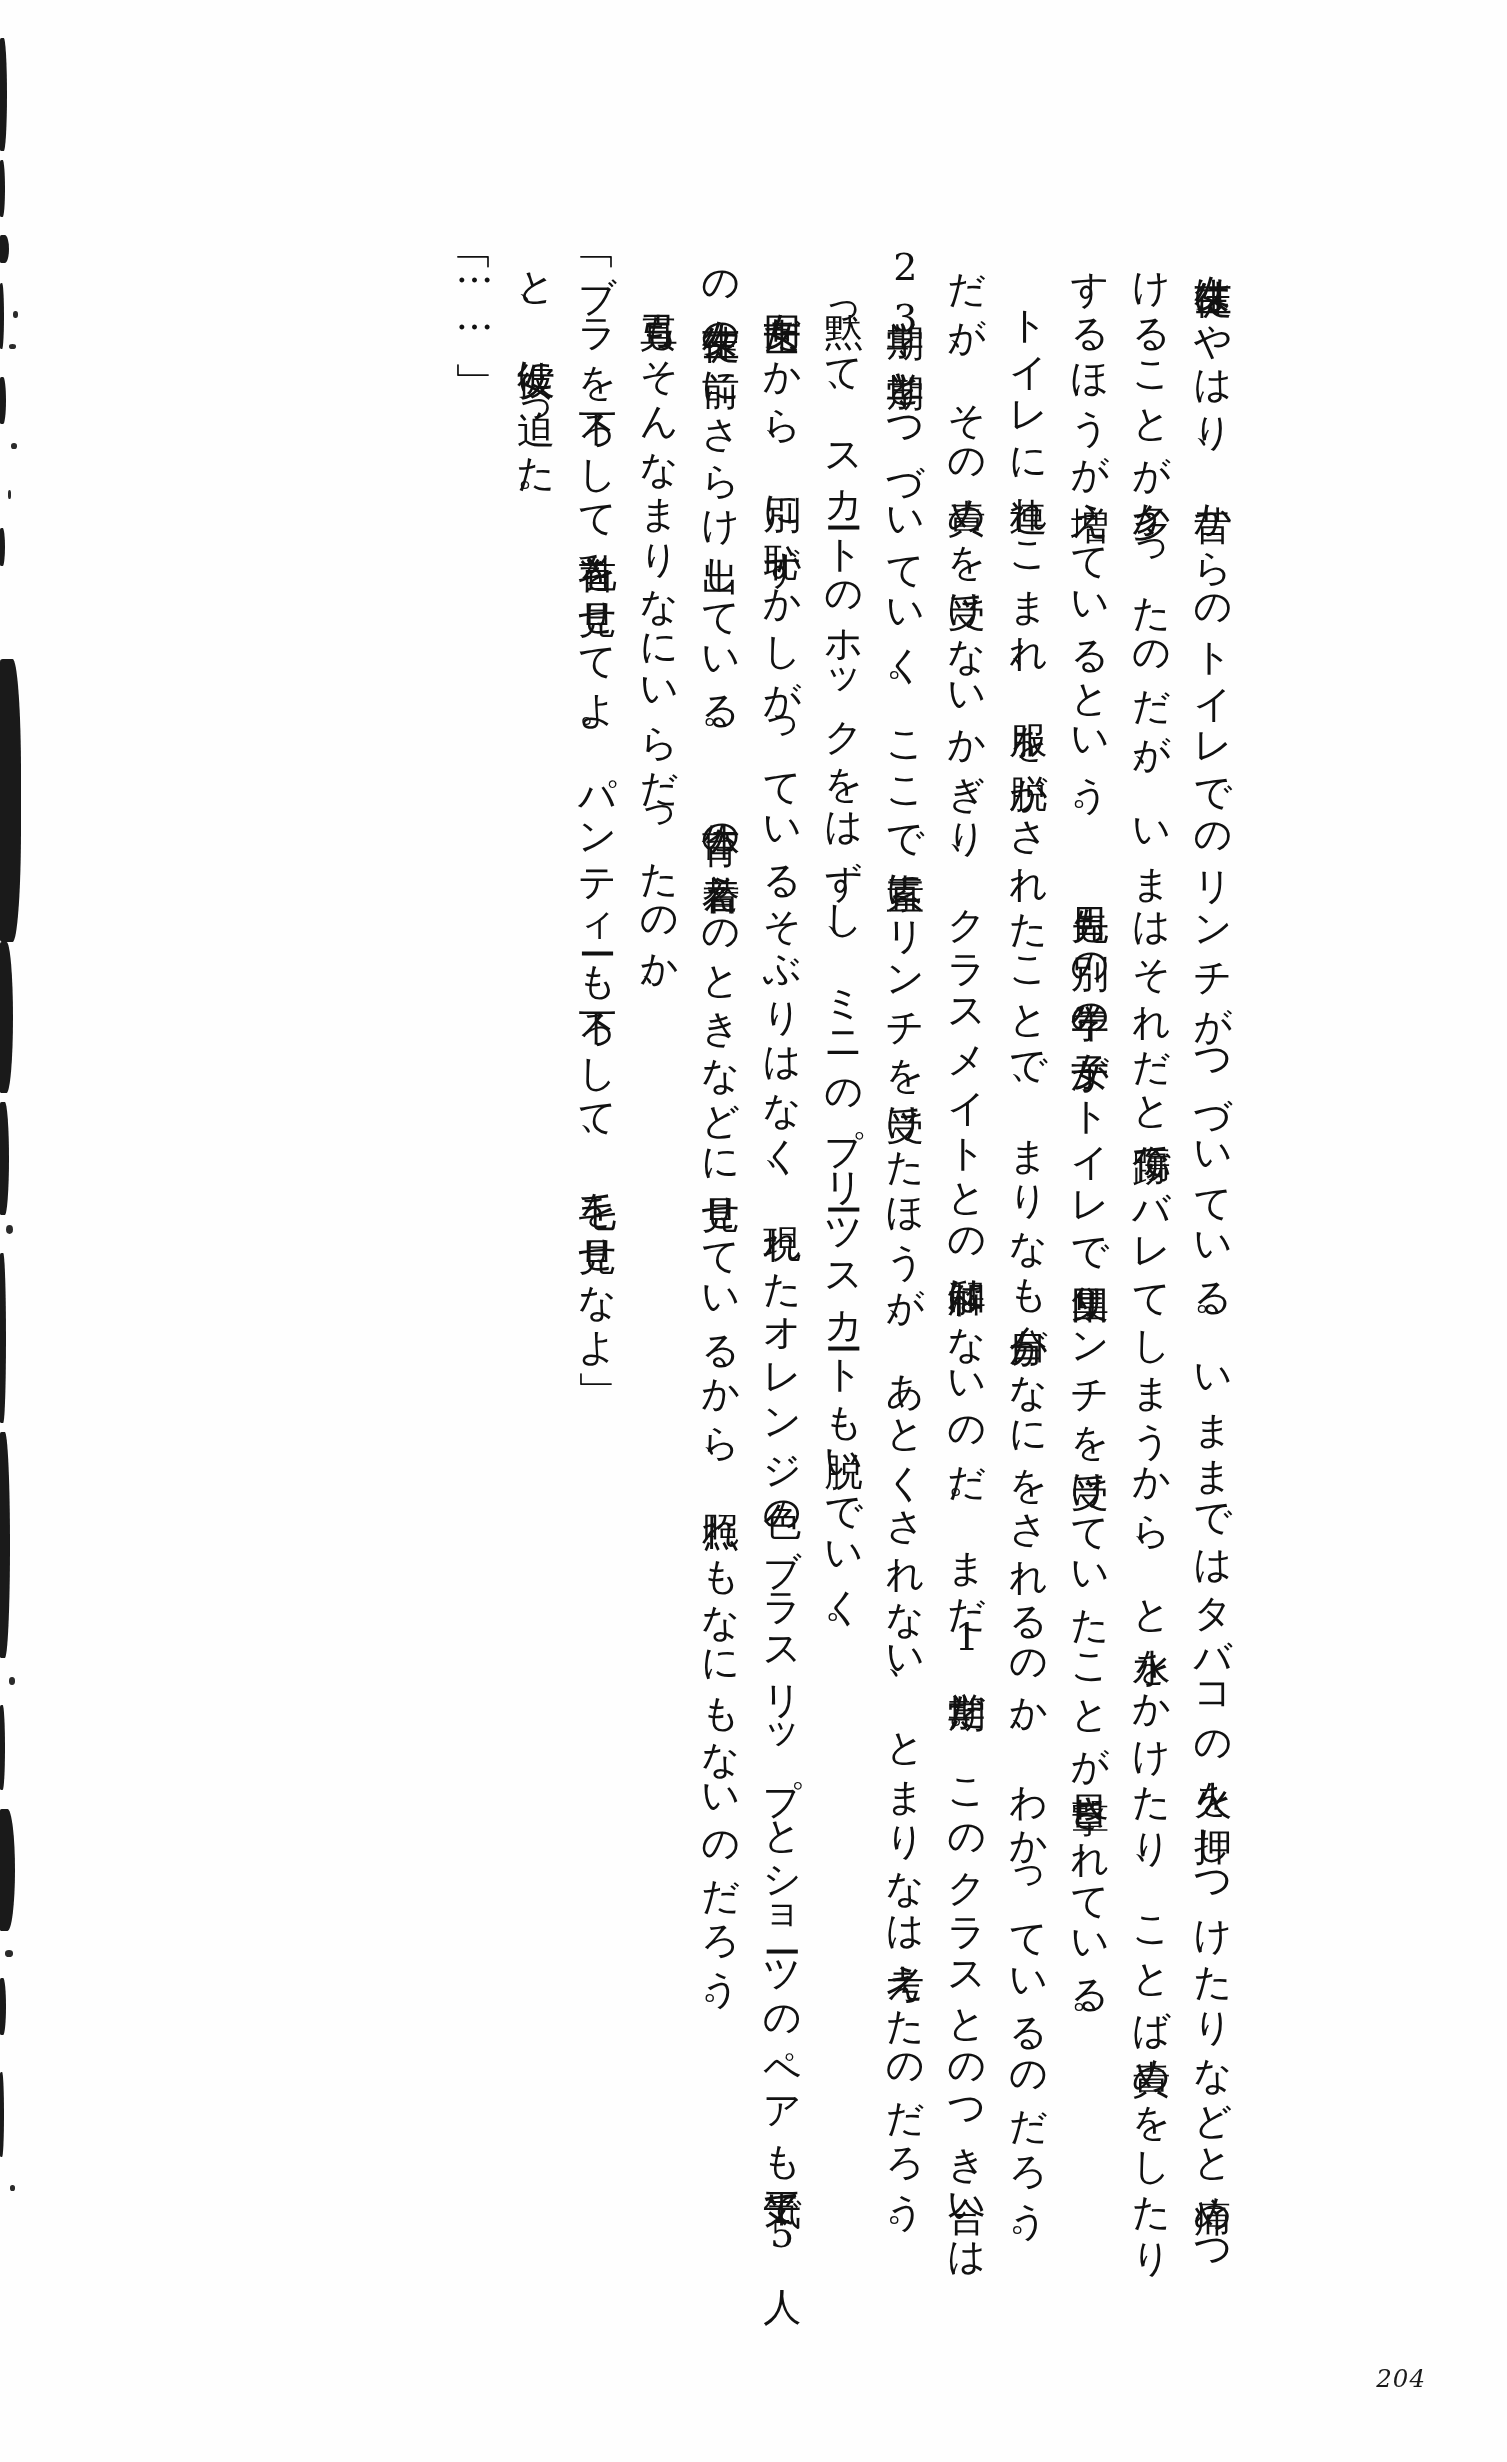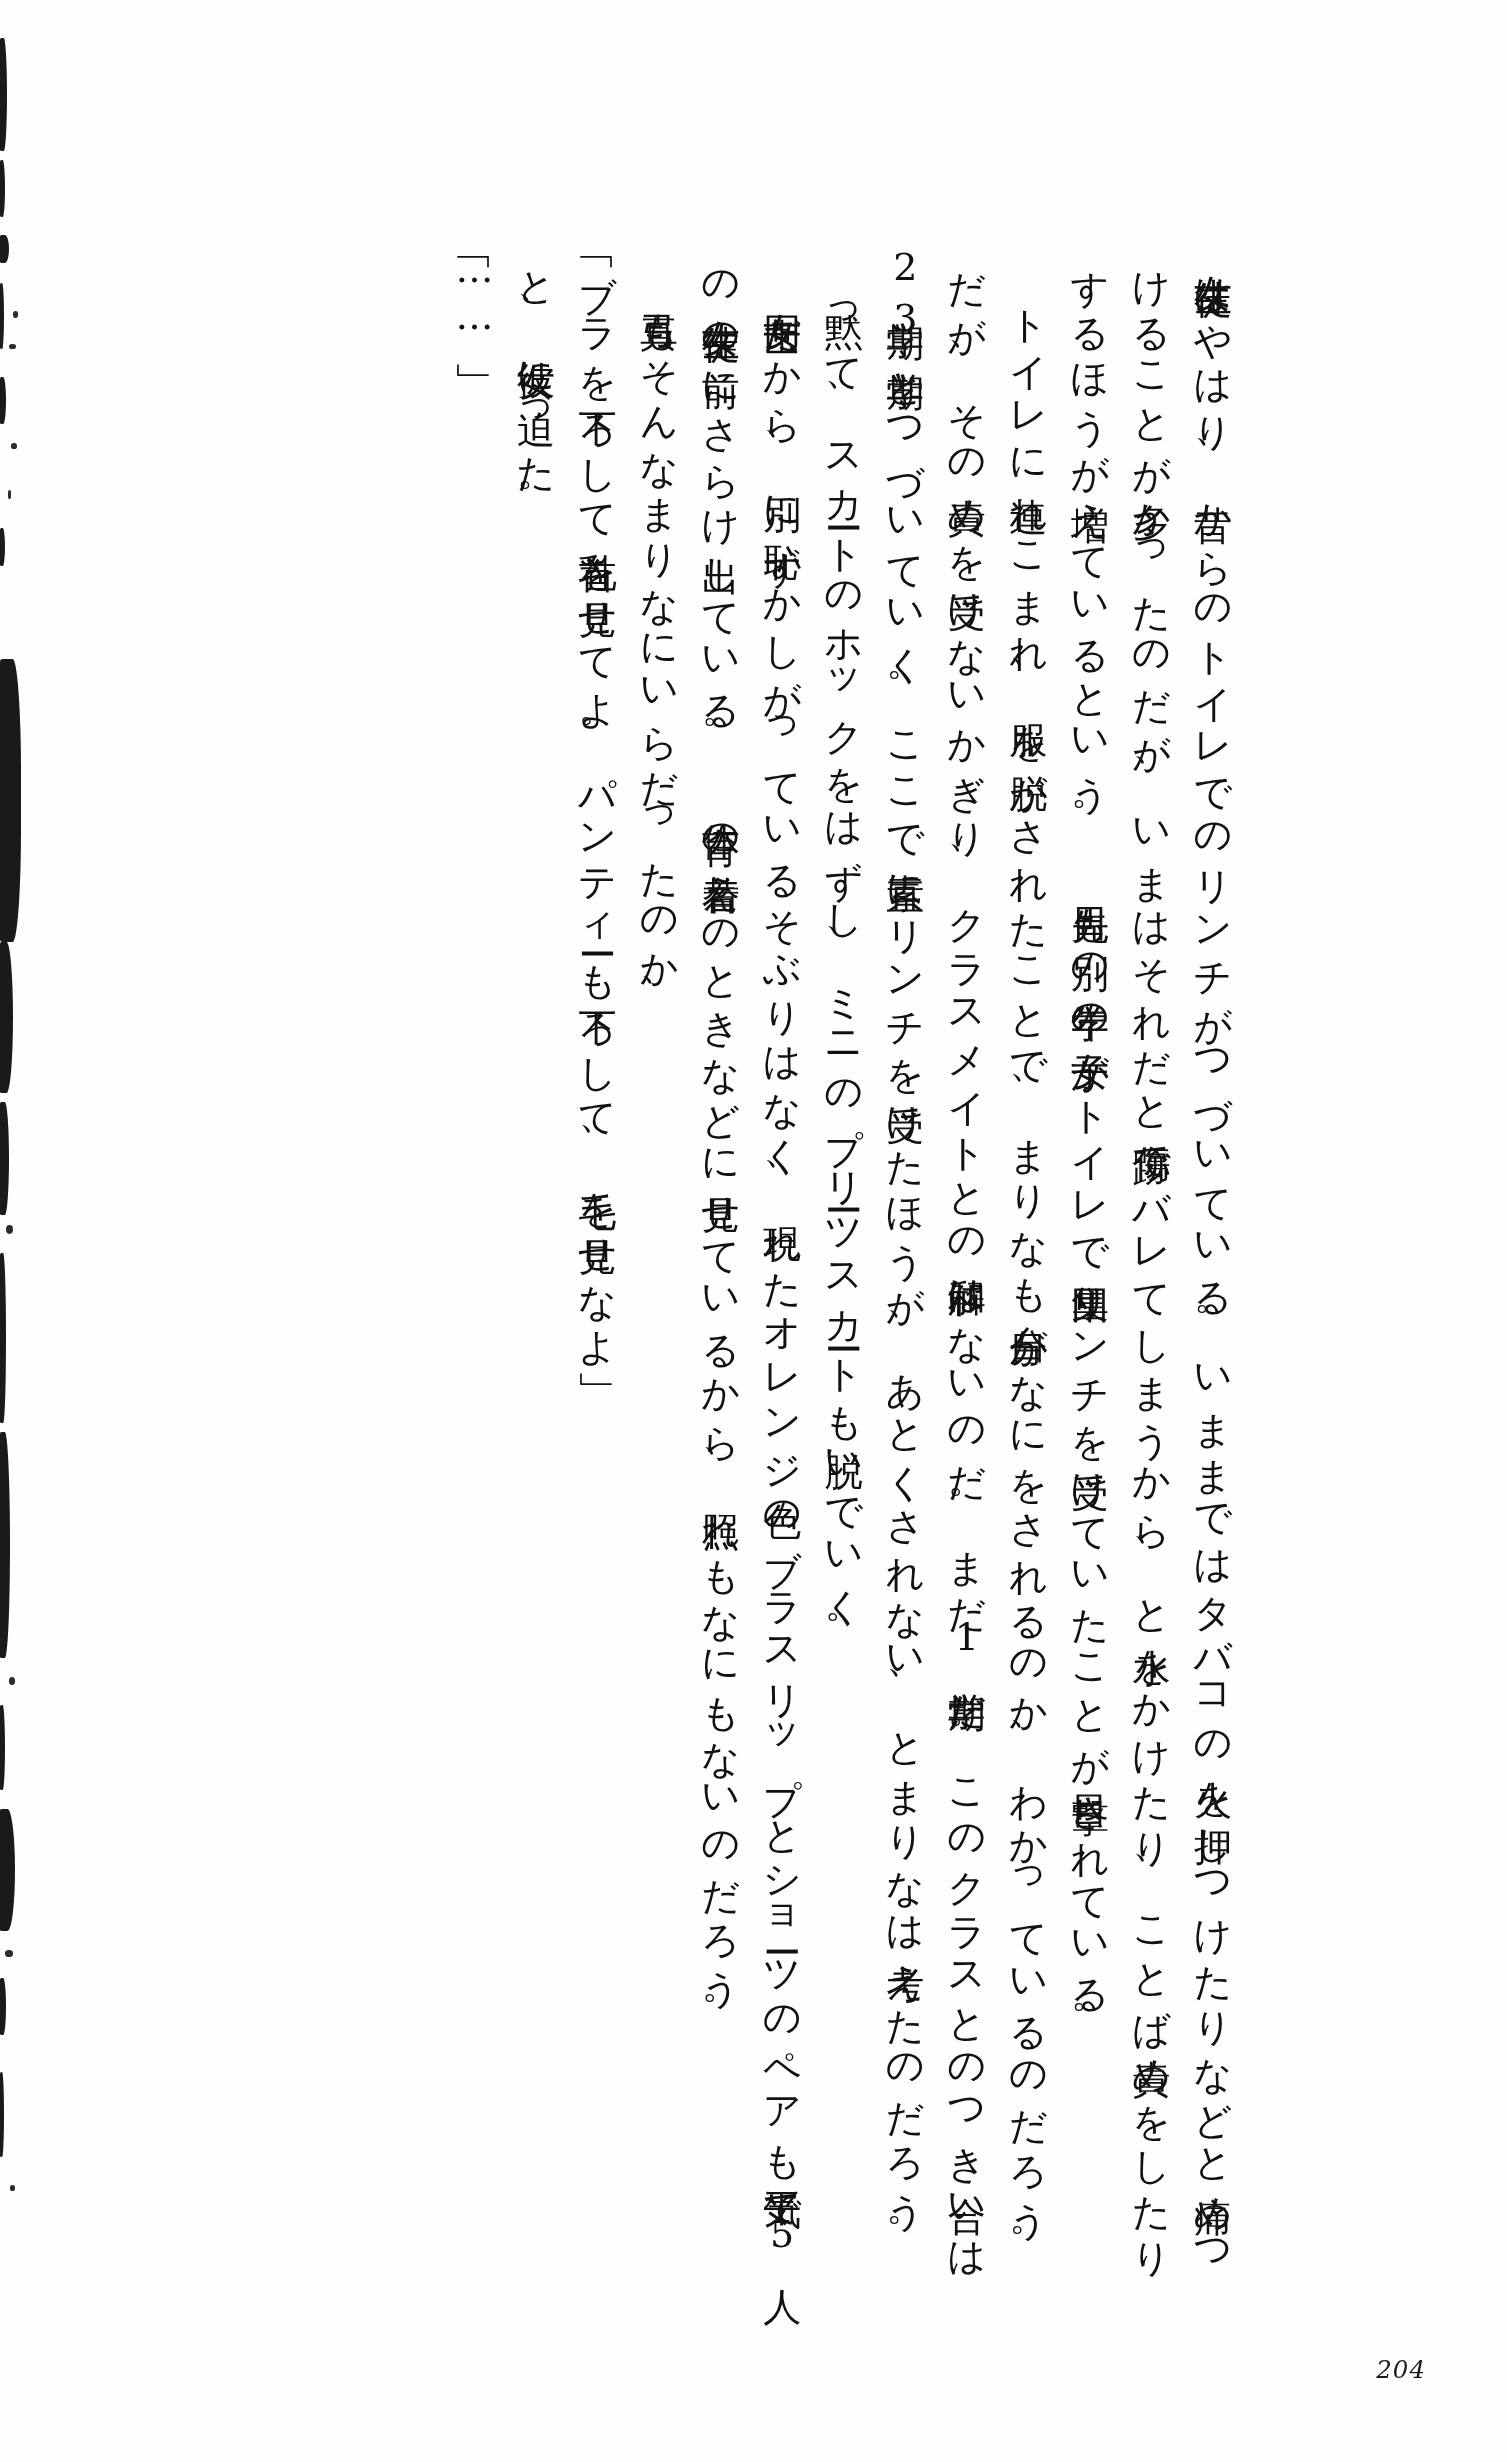--- a/index.html
+++ b/index.html
@@ -67,21 +67,21 @@
     text-indent: 1em;
   }
   #text-block p.noindent {
     text-indent: 0;
   }
 
   
   #page-number {
     position: absolute;
     right: 81px;
-    bottom: 78px;
+    bottom: 69px;
     font-family: "DejaVu Serif", "Liberation Serif", serif;
     font-style: italic;
     font-size: 24.5px;
     color: #1a1a1a;
     letter-spacing: 0.04em;
   }
 </style>
 </head>
 <body>
 

